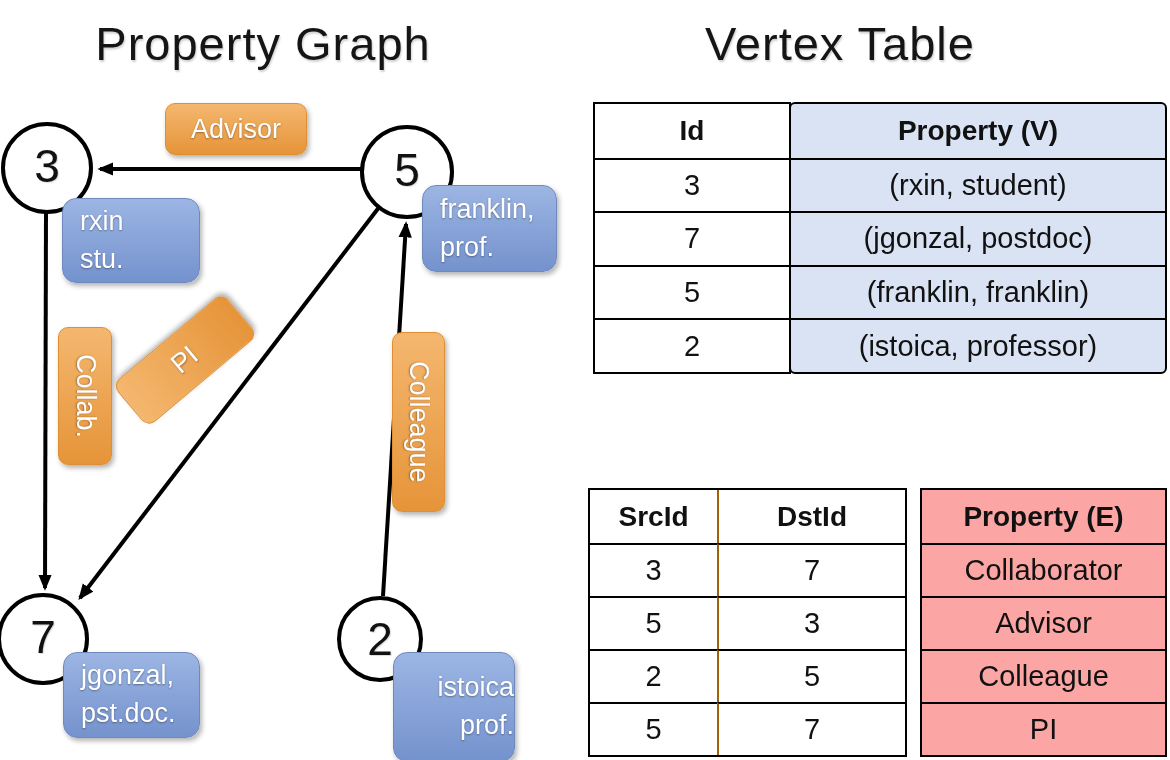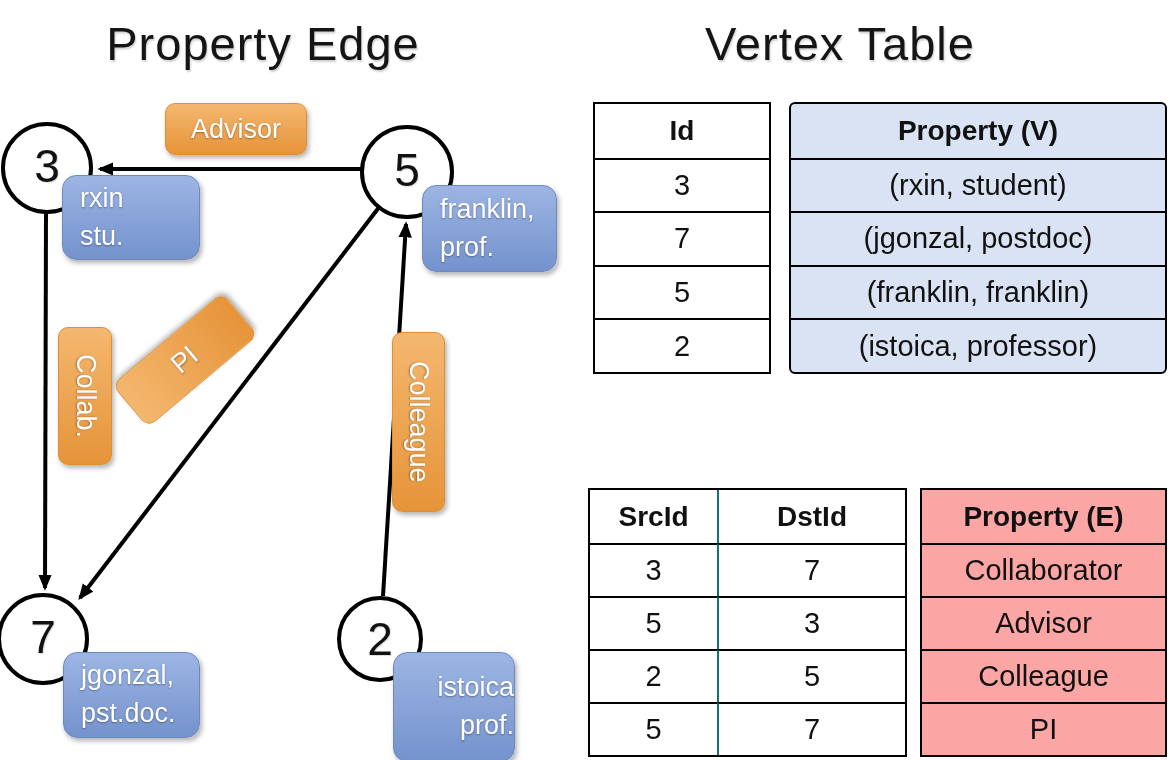--- a/index.html
+++ b/index.html
@@ -38,30 +38,30 @@
     position:absolute;border:2px solid #000;box-sizing:border-box;
     display:grid;grid-template-rows:repeat(5,1fr);background:#fff;
   }
   .tbox .cell{
     display:flex;align-items:center;justify-content:center;
     font-size:29px;color:#111;border-top:2px solid #000;white-space:nowrap;
   }
   .tbox .cell.first{border-top:none;}
   .tbox .cell.hdr{font-weight:bold;font-size:28px;}
   .cols2{grid-template-columns:127px 1fr;grid-auto-flow:row;}
-  .cols2 .cell.right{border-left:2px solid #0f766e;}
+  .cols2 .cell.right{border-left:2px solid #a16207;}
   .bg-blue{background:#dae3f3;border-radius:6px;}
   .bg-tan{background:#fca5a5;}
 </style>
 </head>
 <body>
 
 <div id="stage">
 
-  <div class="title" style="left:0;top:16;width:526px;top:16px;">Property Edge</div>
+  <div class="title" style="left:0;top:16;width:526px;top:16px;">Property Graph</div>
   <div class="title" style="left:560px;top:16px;width:560px;">Vertex Table</div>
 
   <svg id="graph-svg" width="570" height="760" viewBox="0 0 570 760">
     <defs>
       <marker id="arr" viewBox="0 0 12 10" refX="10" refY="5" markerWidth="16" markerHeight="14" orient="auto" markerUnits="userSpaceOnUse">
         <path d="M0,0 L12,5 L0,10 z" fill="#000"></path>
       </marker>
     </defs>
     <g stroke="#000" stroke-width="4">
       <line x1="362" y1="169" x2="100" y2="169" marker-end="url(#arr)"></line>
@@ -88,38 +88,38 @@
   <div class="elabel vert" style="left:58px;top:327px;width:52px;height:136px;">
     <span>Collab.</span>
   </div>
   <div class="elabel vert" style="left:157px;top:288px;width:54px;height:142px;transform:rotate(-130deg);">
     <span>PI</span>
   </div>
   <div class="elabel vert" style="left:392px;top:332px;width:51px;height:178px;">
     <span>Colleague</span>
   </div>
 
-  <div class="pbox" style="left:62px;top:175px;width:138px;height:85px;">
+  <div class="pbox" style="left:62px;top:198px;width:138px;height:85px;">
     <div>rxin</div>
     <div>stu.</div>
   </div>
   <div class="pbox" style="left:422px;top:185px;width:135px;height:87px;">
     <div>franklin,</div>
     <div>prof.</div>
   </div>
   <div class="pbox" style="left:63px;top:652px;width:137px;height:86px;">
     <div>jgonzal,</div>
     <div>pst.doc.</div>
   </div>
   <div class="pbox" style="left:393px;top:652px;width:122px;height:110px;text-align:right;">
     <div>istoica</div>
     <div>prof.</div>
   </div>
 
-  <div class="tbox" style="left:593px;top:102px;width:178px;height:272px;">
+  <div class="tbox" style="left:593px;top:102px;width:198px;height:272px;">
     <div class="cell hdr first">Id</div>
     <div class="cell">3</div>
     <div class="cell">7</div>
     <div class="cell">5</div>
     <div class="cell">2</div>
   </div>
   <div class="tbox bg-blue" style="left:789px;top:102px;width:378px;height:272px;">
     <div class="cell hdr first">Property (V)</div>
     <div class="cell">(rxin, student)</div>
     <div class="cell">(jgonzal, postdoc)</div>

